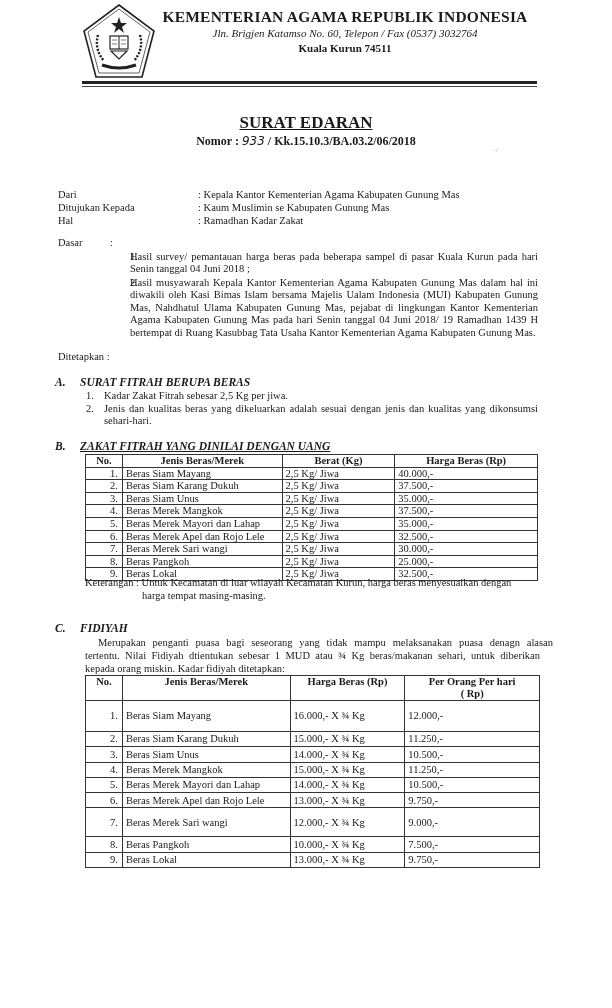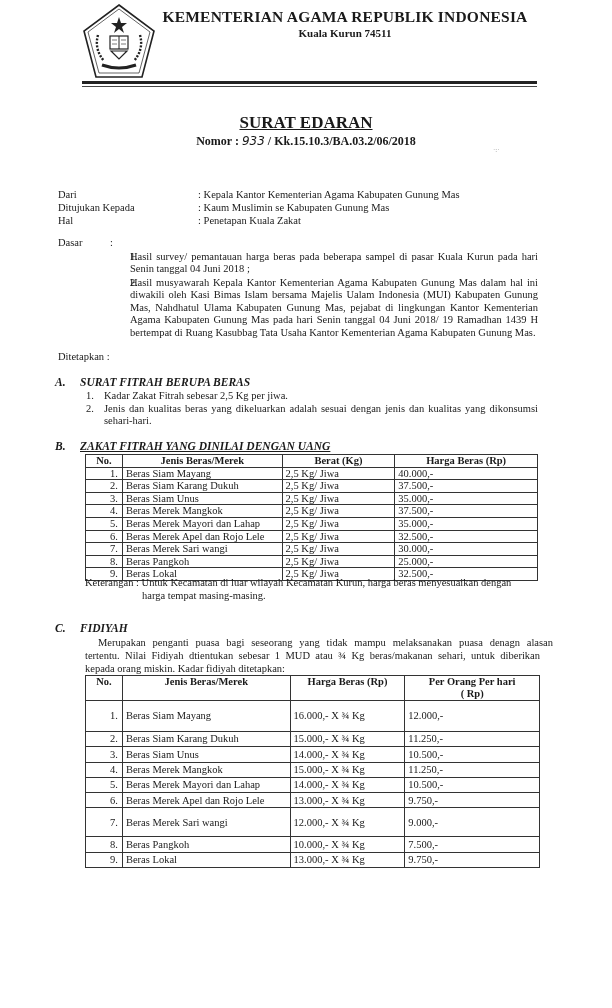--- a/index.html
+++ b/index.html
@@ -55,40 +55,41 @@
   <line x1="30" y1="41" x2="35" y2="41" stroke="#222" stroke-width="0.6"></line>
   <line x1="39" y1="41" x2="44" y2="41" stroke="#222" stroke-width="0.6"></line>
   <polygon points="29,48 45,48 37,56" fill="none" stroke="#222" stroke-width="1.2"></polygon>
   <path d="M16,32 Q12,46 22,58" fill="none" stroke="#222" stroke-width="2.4" stroke-dasharray="2,1.5"></path>
   <path d="M58,32 Q62,46 52,58" fill="none" stroke="#222" stroke-width="2.4" stroke-dasharray="2,1.5"></path>
   <path d="M20,62 Q37,68 54,62" fill="none" stroke="#222" stroke-width="3"></path>
 </svg>
 
 <div class="kop">
   <div class="l1">KEMENTERIAN AGAMA REPUBLIK INDONESIA</div>
+  <div class="l3">Jln. Brigjen Katamso No. 60, Telepon / Fax (0537) 3032764</div>
   <div class="l4">Kuala Kurun 74511</div>
 </div>
 <div class="hr-thick"></div>
 <div class="hr-thin"></div>
 
 <div class="title">SURAT EDARAN</div>
 <div class="nomor"><span>Nomor : </span><span class="hand">933</span><span> / Kk.15.10.3/BA.03.2/06/2018</span></div>
 <div class="speck">·:·</div>
 
 <div class="meta-row" style="top:189px">
   <span class="k">Dari</span>
   <span class="v">: Kepala Kantor Kementerian Agama Kabupaten Gunung Mas</span>
 </div>
 <div class="meta-row" style="top:202px">
   <span class="k">Ditujukan Kepada</span>
   <span class="v">: Kaum Muslimin se Kabupaten Gunung Mas</span>
 </div>
 <div class="meta-row" style="top:215px">
   <span class="k">Hal</span>
-  <span class="v">: Penetapan Kuala Zakat</span>
+  <span class="v">: Ramadhan Kadar Zakat</span>
 </div>
 
 <div class="p" style="left:58px; top:237px">Dasar</div>
 <div class="p" style="left:110px; top:237px">:</div>
 
 <div class="item" style="left:130px; top:251px; width:408px">
   <span class="num">1.</span>
   <div class="txt">Hasil survey/ pemantauan harga beras pada beberapa sampel di pasar Kuala Kurun pada hari Senin tanggal 04 Juni 2018 ;</div>
 </div>
 <div class="item" style="left:130px; top:277px; width:408px">

